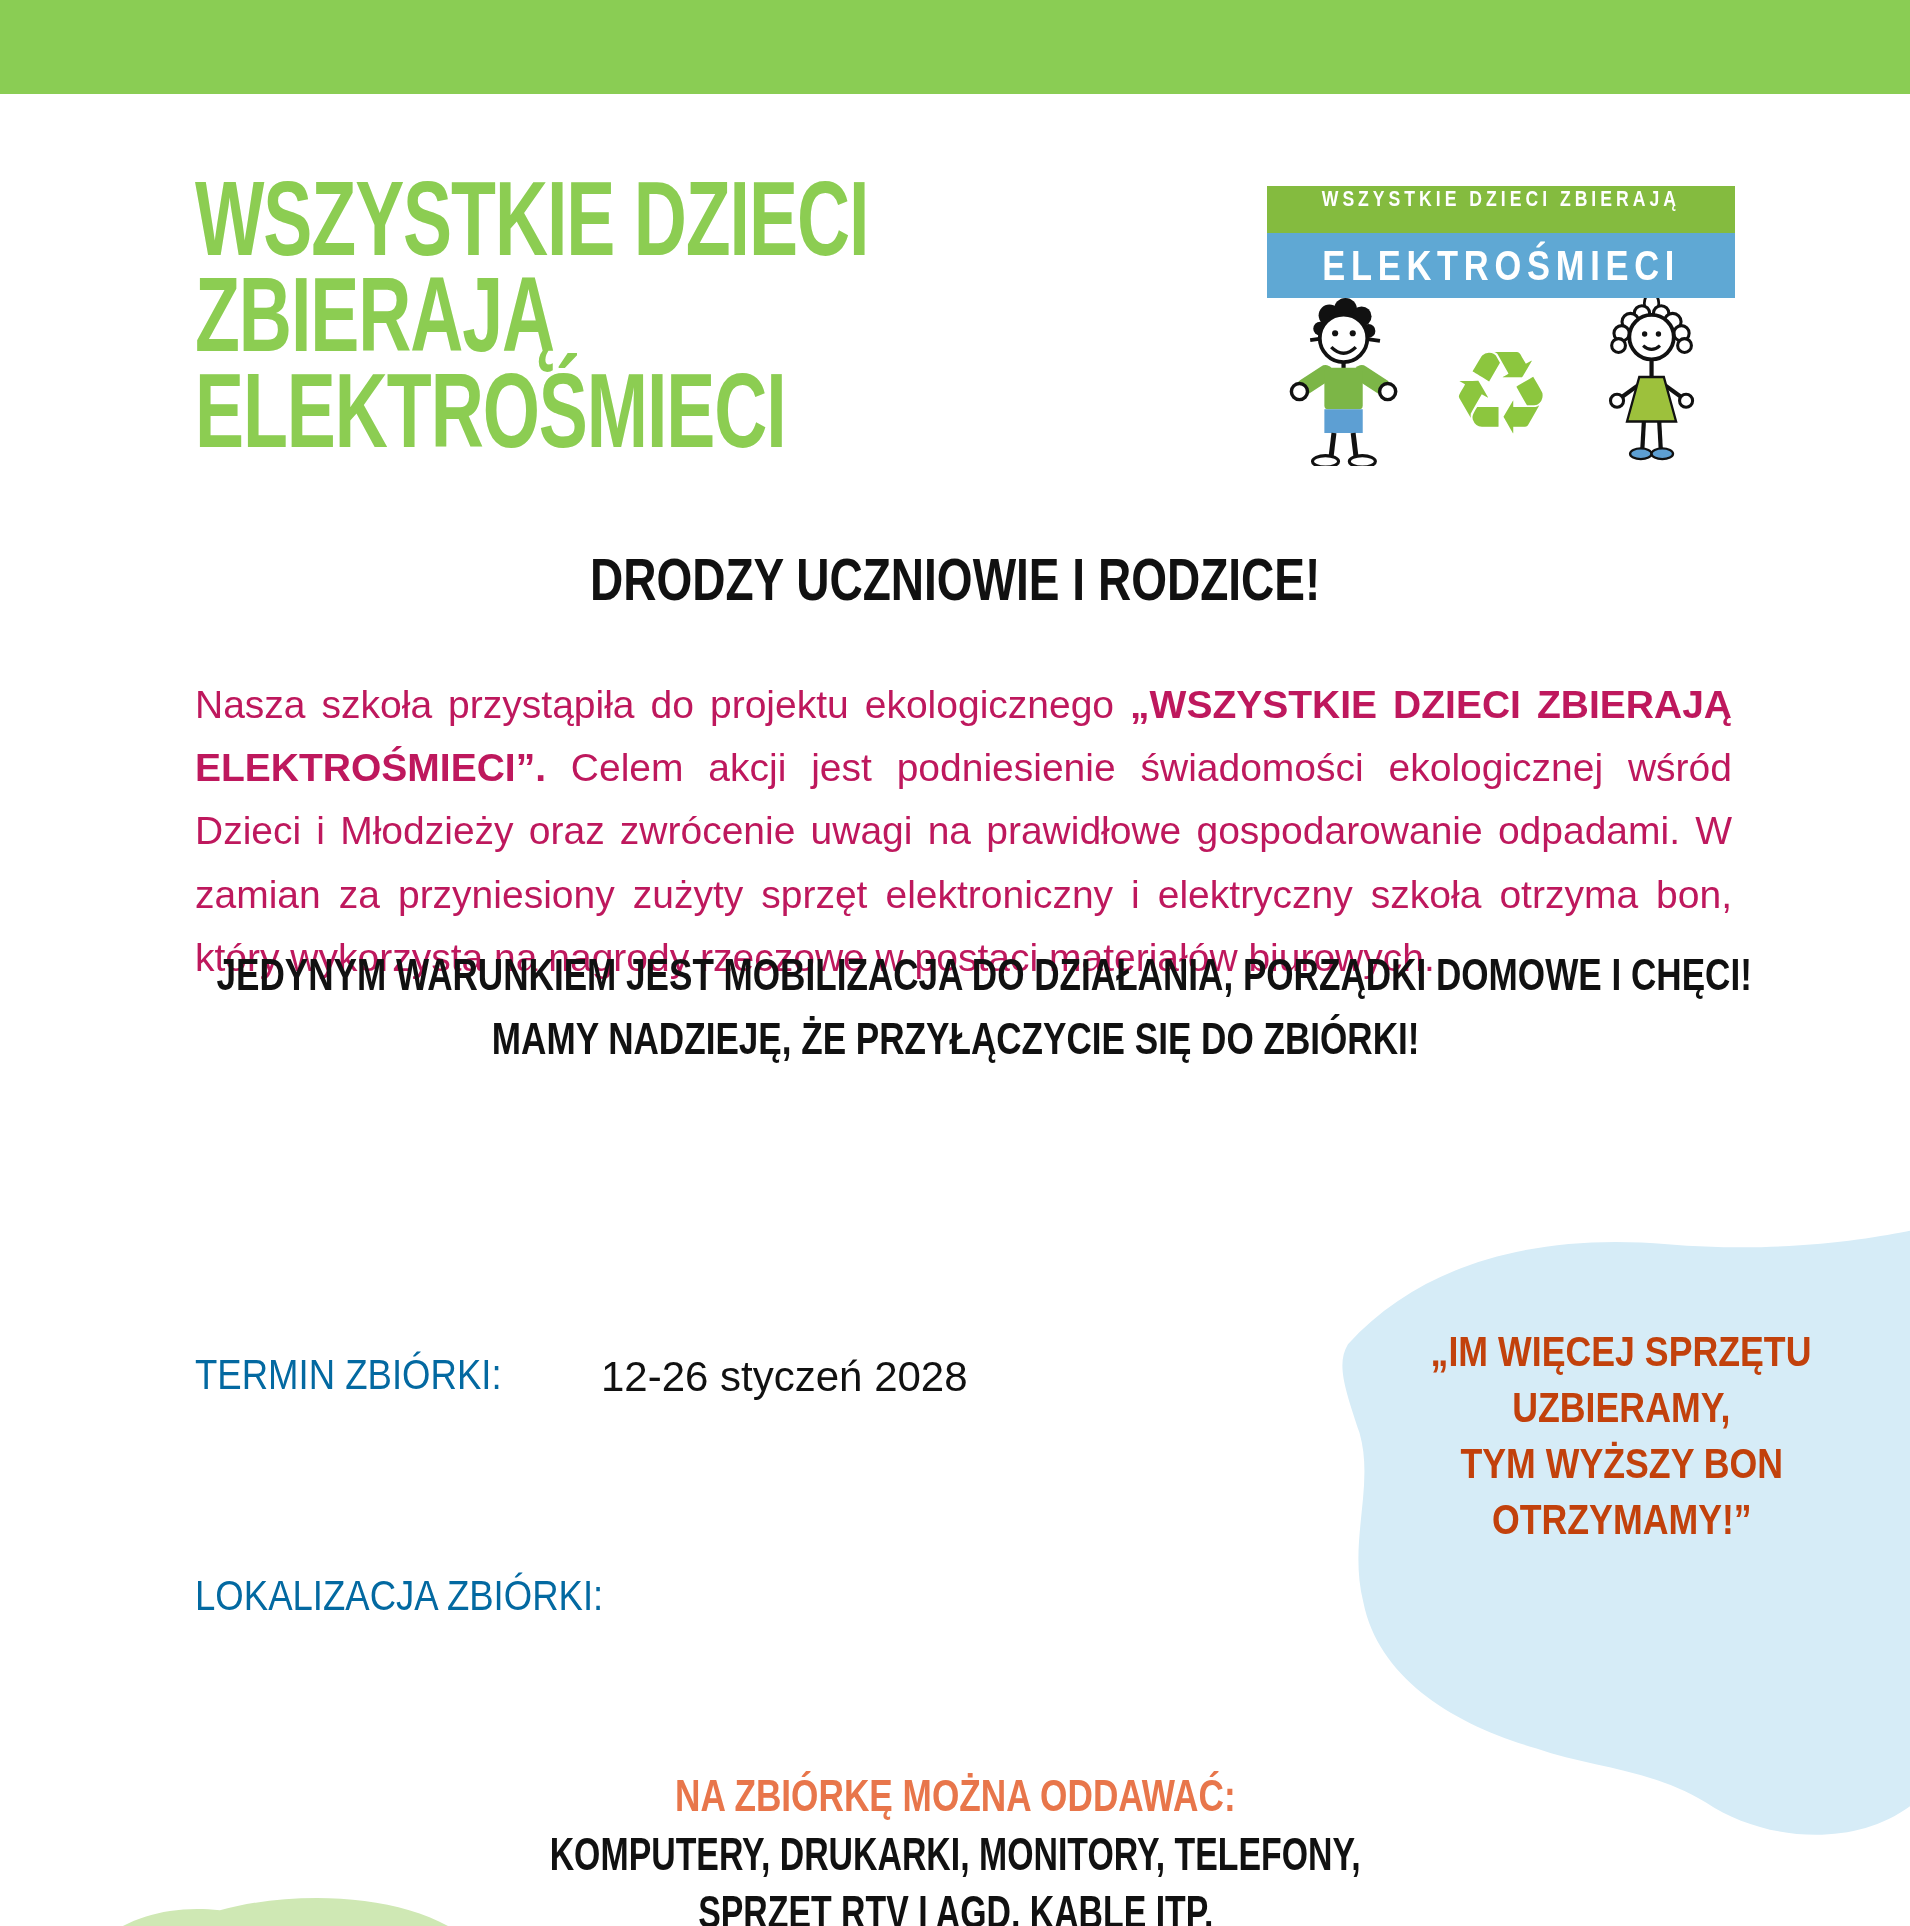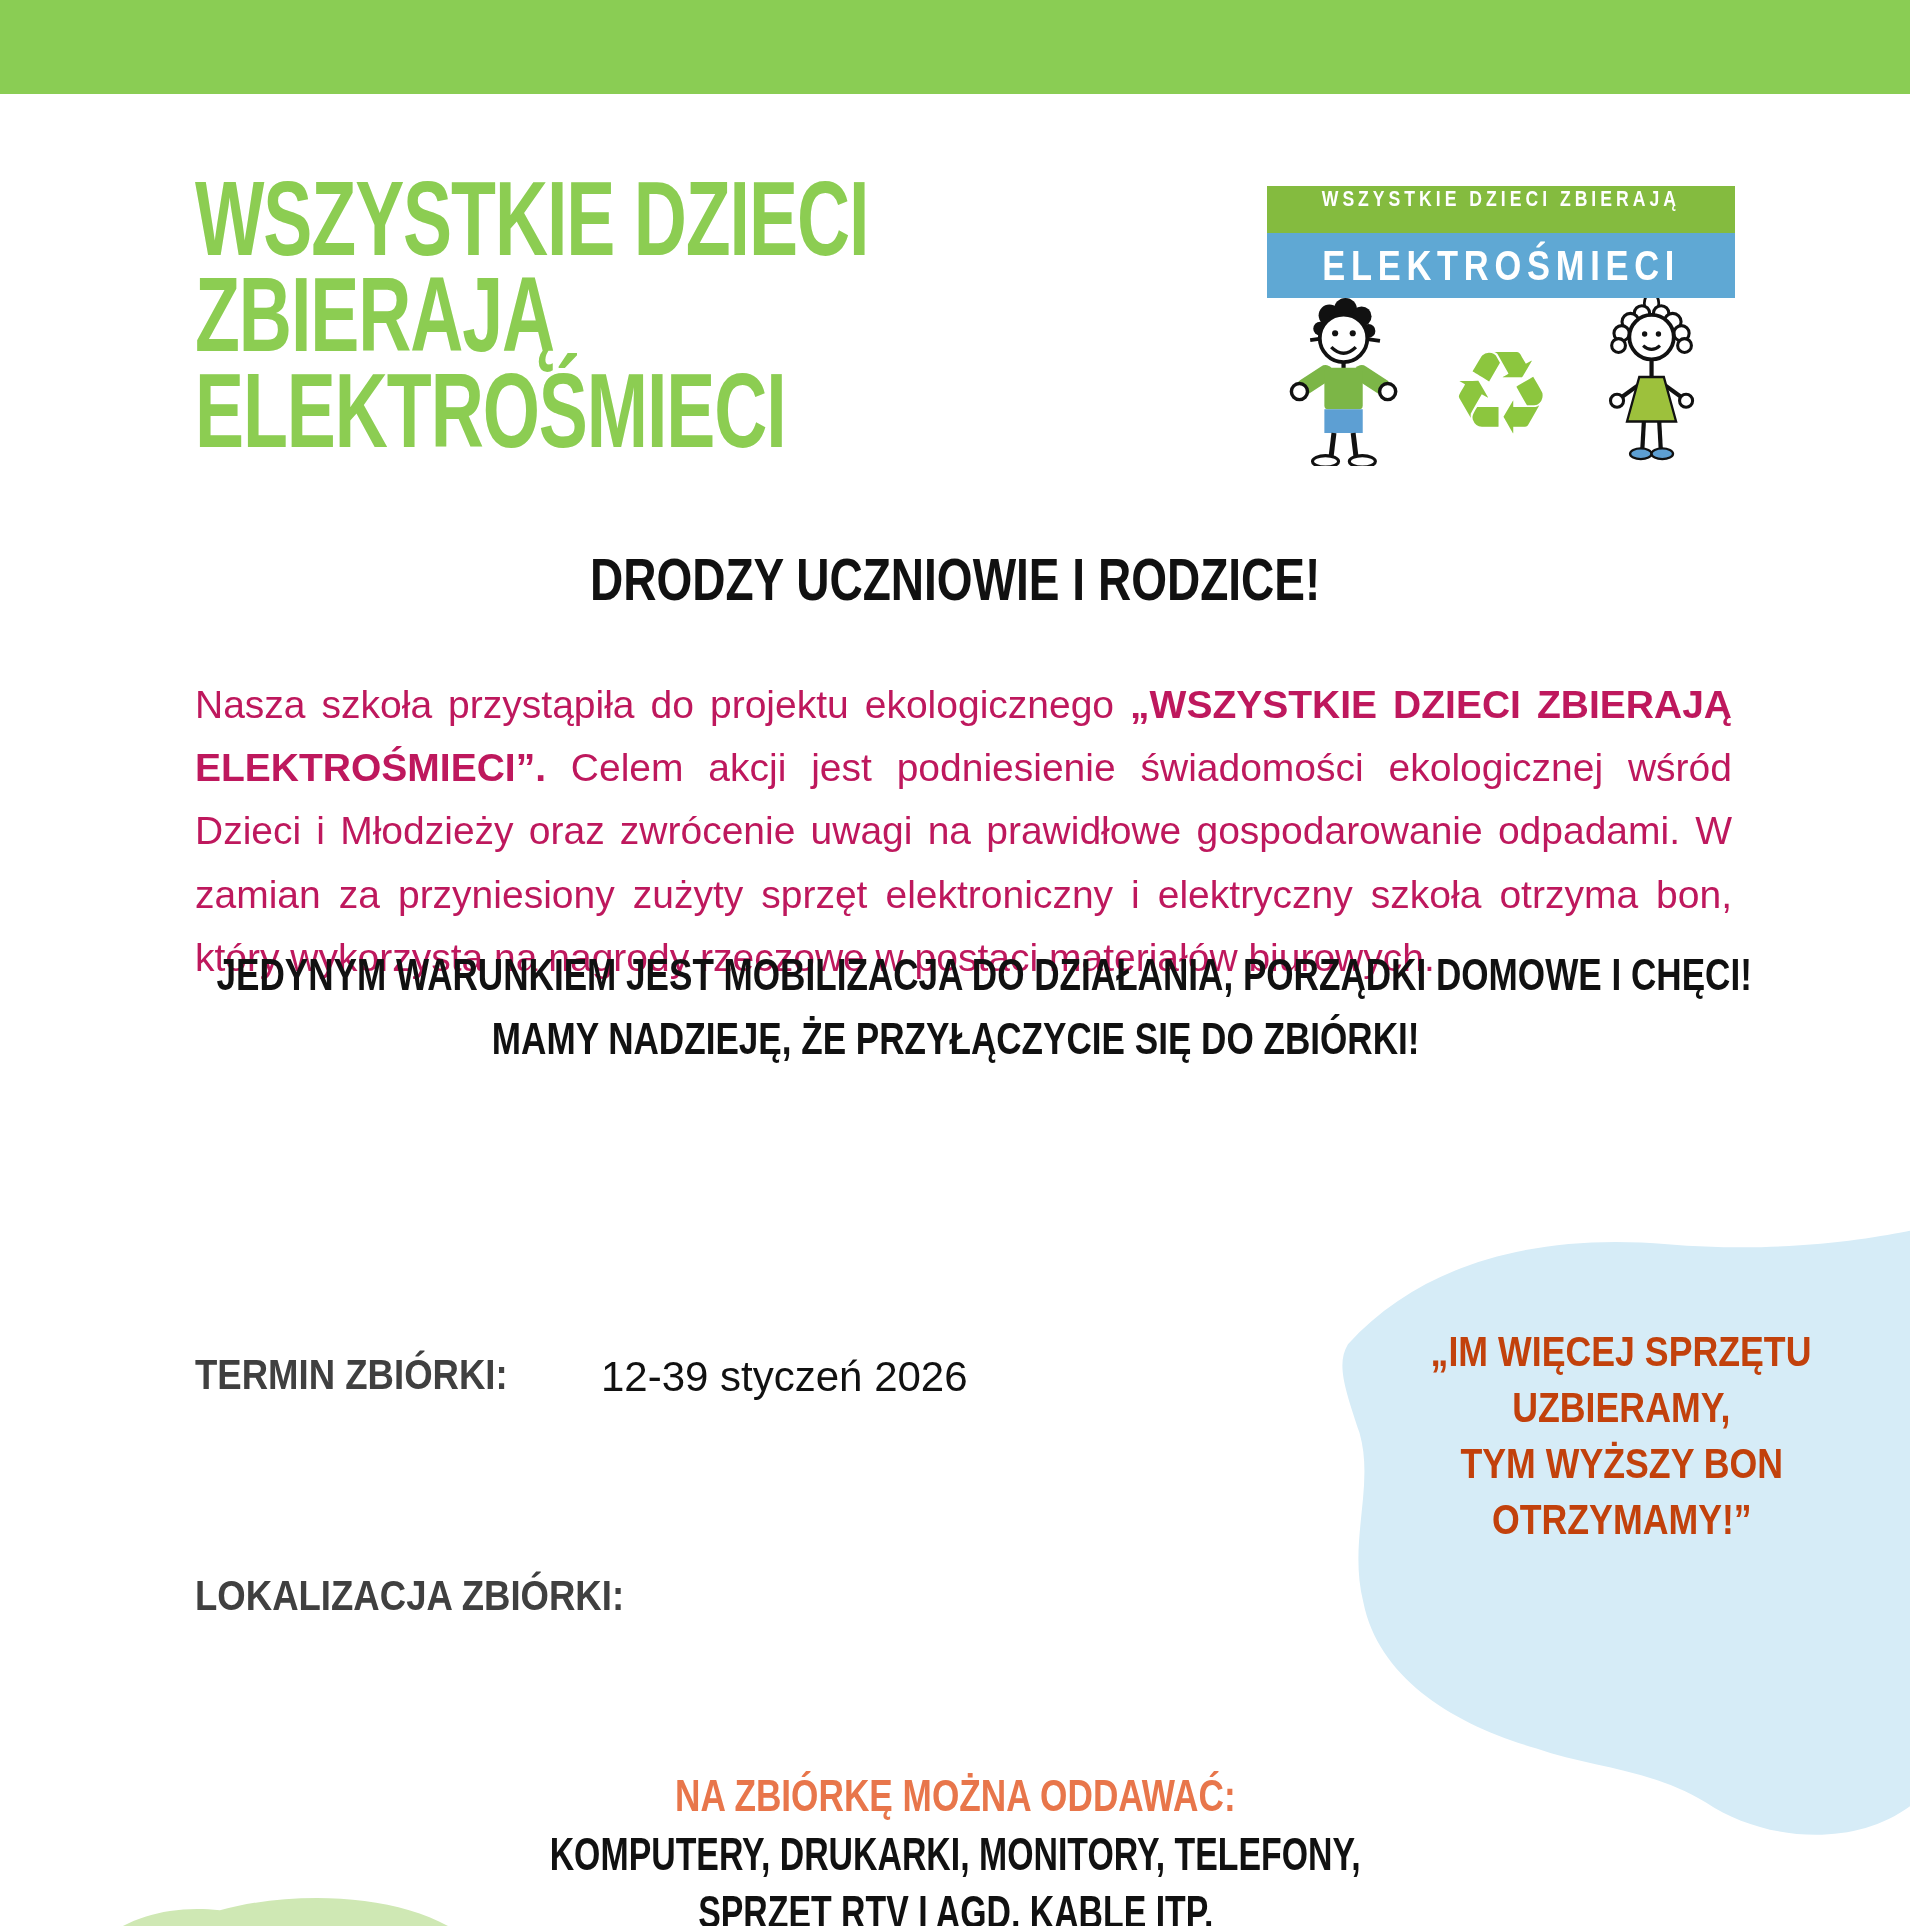--- a/index.html
+++ b/index.html
@@ -25,21 +25,21 @@
   .logo-blue span{color:#fff;font-weight:700;font-size:42px;letter-spacing:7px;}
   .logo-kids{height:168px;background:#fff;}
 
   .h-drodzy{top:546px;font-size:59px;font-weight:700;color:#111;}
 
   .paragraph{left:195px;top:634px;width:1537px;font-size:39px;line-height:1.62;text-align:justify;color:#be185d;}
 
   .callout{top:943px;font-size:45px;font-weight:700;color:#111;line-height:1.42;}
   .note{top:1156px;font-size:39px;color:#1c1c1c;line-height:1.3;}
 
-  .lbl{font-size:43px;font-weight:700;color:#404040;}
+  .lbl{font-size:43px;font-weight:400;color:#0369a1;}
   .val{font-size:42px;color:#111;}
 
   .bubble-text{left:1352px;top:1324px;width:539px;text-align:center;font-size:42px;line-height:1.33;font-weight:700;color:#c2410c;}
   .bubble-text .bline{display:block;}
 
   .h-orange{top:1771px;font-size:44px;font-weight:700;color:#E8764B;}
   .accepted{top:1825px;font-size:47px;font-weight:700;color:#111;line-height:1.24;}
 
   svg{display:block;}
 </style>
@@ -131,21 +131,21 @@
 
   <div class="abs center callout">
     <div><span class="cx" style="--sx:.78">JEDYNYM WARUNKIEM JEST MOBILIZACJA DO DZIAŁANIA, PORZĄDKI DOMOWE I CHĘCI!</span></div>
     <div><span class="cx" style="--sx:.78">MAMY NADZIEJĘ, ŻE PRZYŁĄCZYCIE SIĘ DO ZBIÓRKI!</span></div>
   </div>
 
 
   <div class="abs lbl" style="left:195px;top:1350px;">
     <span class="cxl" style="--sx:.85">TERMIN ZBIÓRKI:</span>
   </div>
-  <div class="abs val" style="left:601px;top:1353px;">12-39 styczeń 2026</div>
+  <div class="abs val" style="left:601px;top:1353px;">12-26 styczeń 2028</div>
 
   <div class="abs lbl" style="left:195px;top:1571px;">
     <span class="cxl" style="--sx:.85">LOKALIZACJA ZBIÓRKI:</span>
   </div>
 
   <svg class="abs" style="left:1321px;top:1217px;" width="589" height="655" viewBox="0 0 1530 1700">
     <path d="M 70 330 C 260 120, 560 40, 900 70 C 1200 95, 1430 55, 1530 35
              L 1530 1530 C 1380 1640, 1150 1620, 1000 1520
              C 850 1430, 700 1430, 560 1380 C 350 1320, 150 1200, 110 1000
              C 70 840, 140 700, 100 560 C 60 440, 40 380, 70 330 Z" fill="#D6ECF7"></path>

